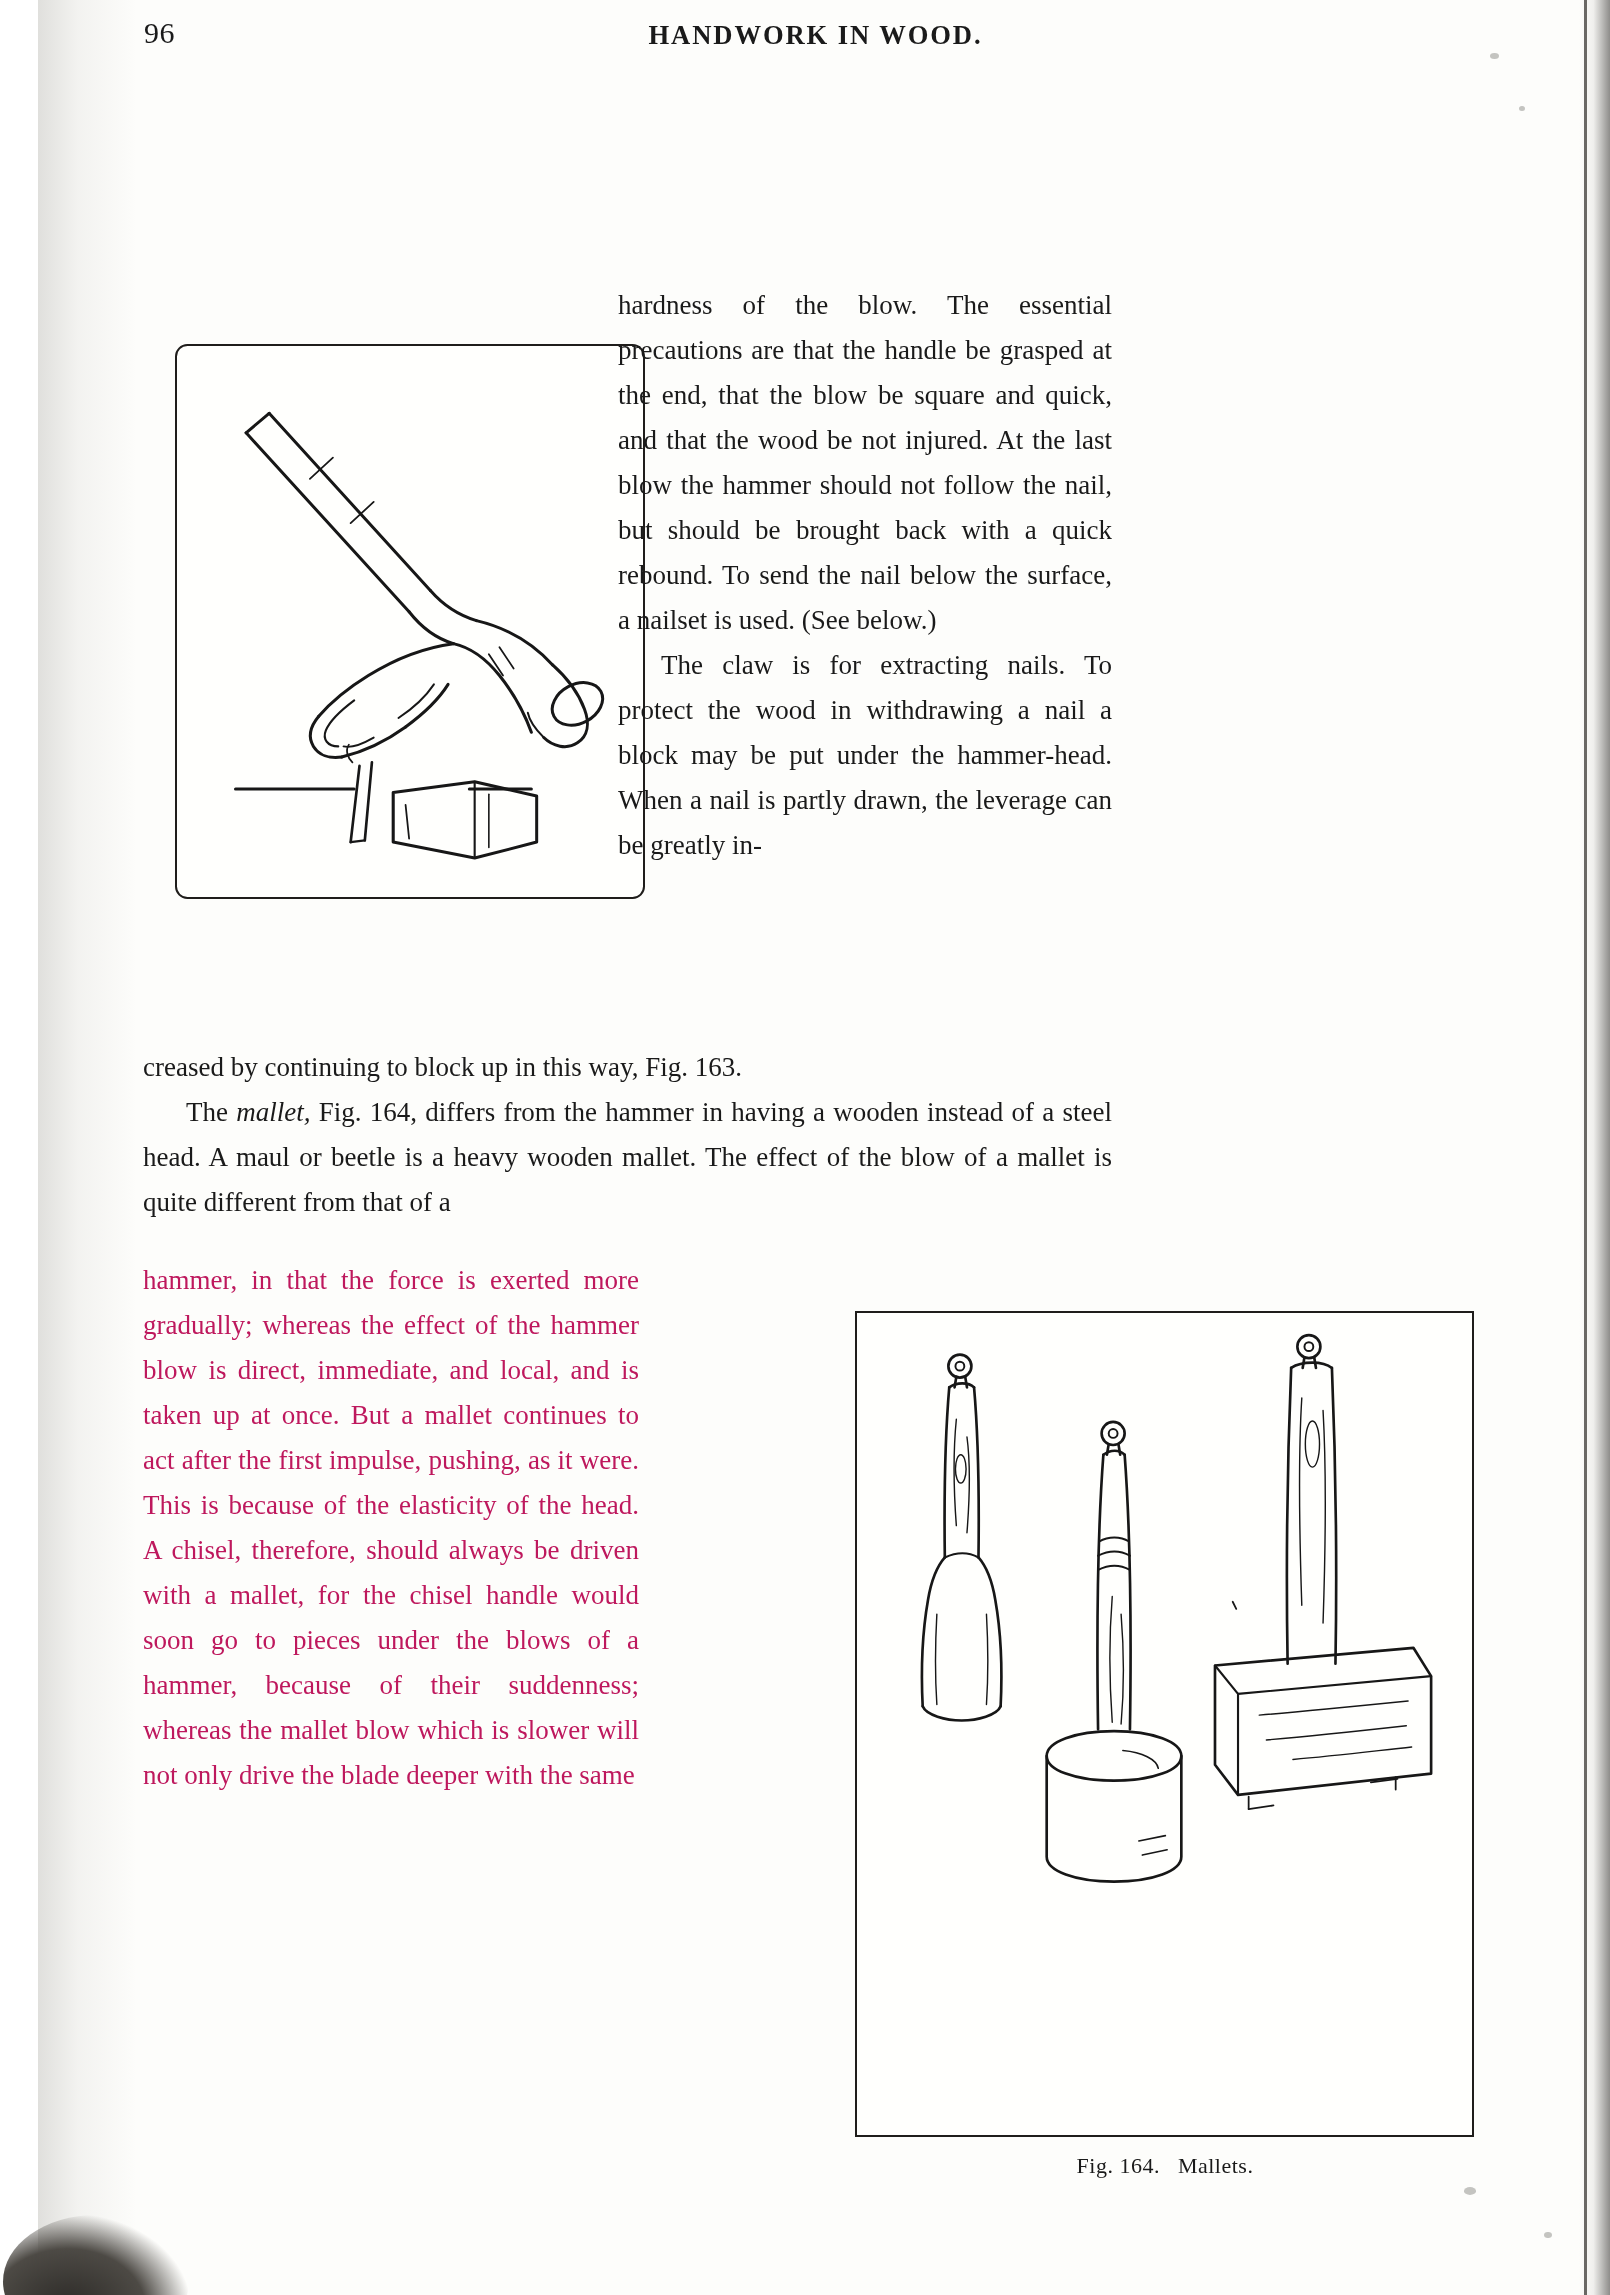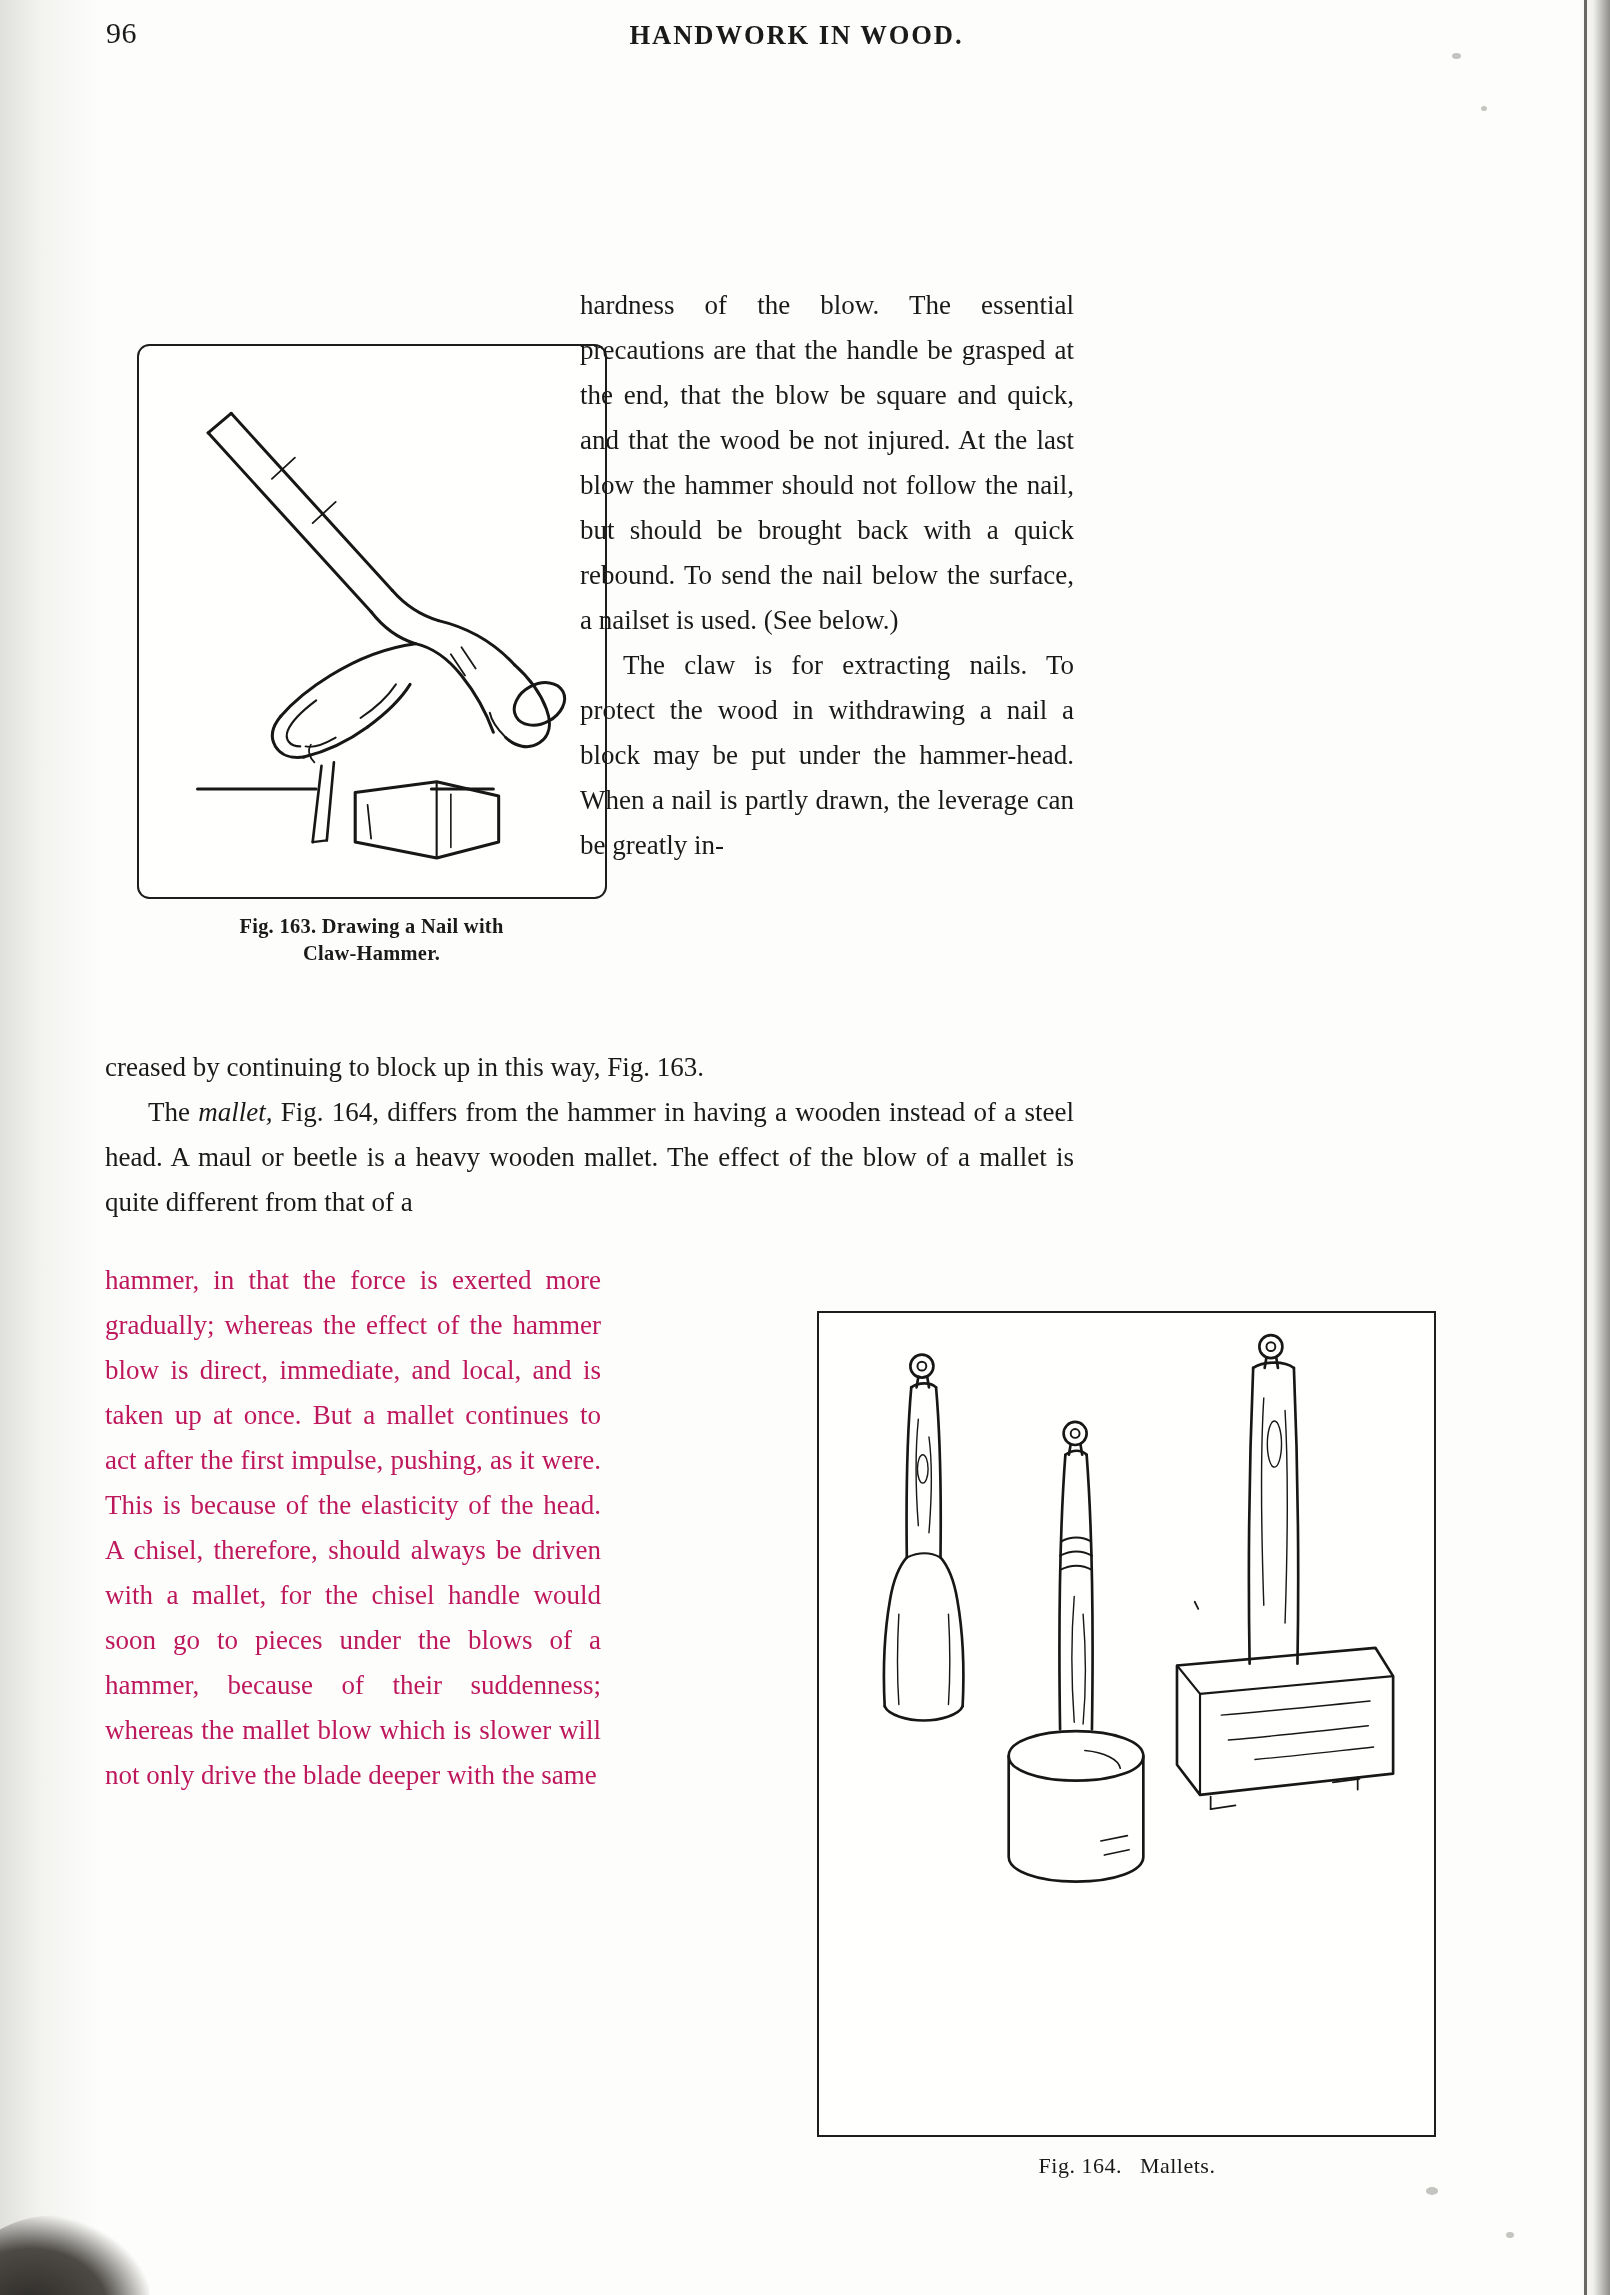--- a/index.html
+++ b/index.html
@@ -13,20 +13,21 @@
     position: relative;
     overflow: hidden;
     font-family: "Liberation Serif", serif;
     color: #1a1a1a;
   }
 
   .page {
     position: absolute;
     inset: 0;
     background: #fdfdfb;
+    margin-left: 38px;
   }
 
   
   .scan-edge-right {
     position: absolute;
     top: 0;
     right: 0;
     width: 32px;
     height: 100%;
     background: linear-gradient(to right, rgba(255,255,255,0) 0%, rgba(120,118,112,0.10) 45%, rgba(40,38,35,0.55) 100%);
@@ -243,25 +244,20 @@
           <path d="M244 504 L336 492 L406 508 L406 560 L336 578 L244 560 Z"></path>
           <path d="M336 492 L336 578" stroke-width="2.4"></path>
           <path d="M244 504 L244 560" stroke-width="2.4"></path>
           <path d="M258 518 L262 556" stroke-width="2"></path>
           <path d="M352 506 L352 566" stroke-width="1.8"></path>
 
           <path d="M198 470 C192 464 190 456 194 450" stroke-width="2"></path>
         </g>
       </svg>
     </div>
-    <div class="caption">
-      <span>Fig. 163.</span>
-      <span>Drawing a Nail with</span><br>
-      <span>Claw-Hammer.</span>
-    </div>
   </div>
 
   <div class="para" id="right-col">
     <p>hardness of the blow.  The essential precautions are that the handle be grasped at the end, that the blow be square and quick, and that the wood be not injured.  At the last blow the hammer should not follow the nail, but should be brought back with a quick rebound.  To send the nail below the surface, a nailset is used.  (See below.)</p>
     <p class="indent">The claw is for extracting nails. To protect the wood in withdrawing a nail a block may be put under the hammer-head.  When a nail is partly drawn, the leverage can be greatly in-</p>
   </div>
 
   <div class="para" id="mid-para">
     <p>creased by continuing to block up in this way, Fig. 163.</p>
     <p class="indent"><span>The </span><span class="italic">mallet,</span><span> Fig. 164, differs from the hammer in having a wooden instead of a steel head.  A maul or beetle is a heavy wooden mallet. The effect of the blow of a mallet is quite different from that of a</span></p>

